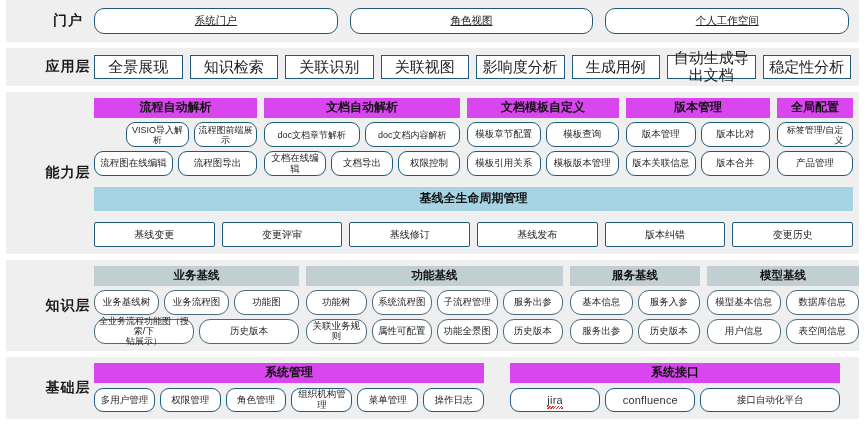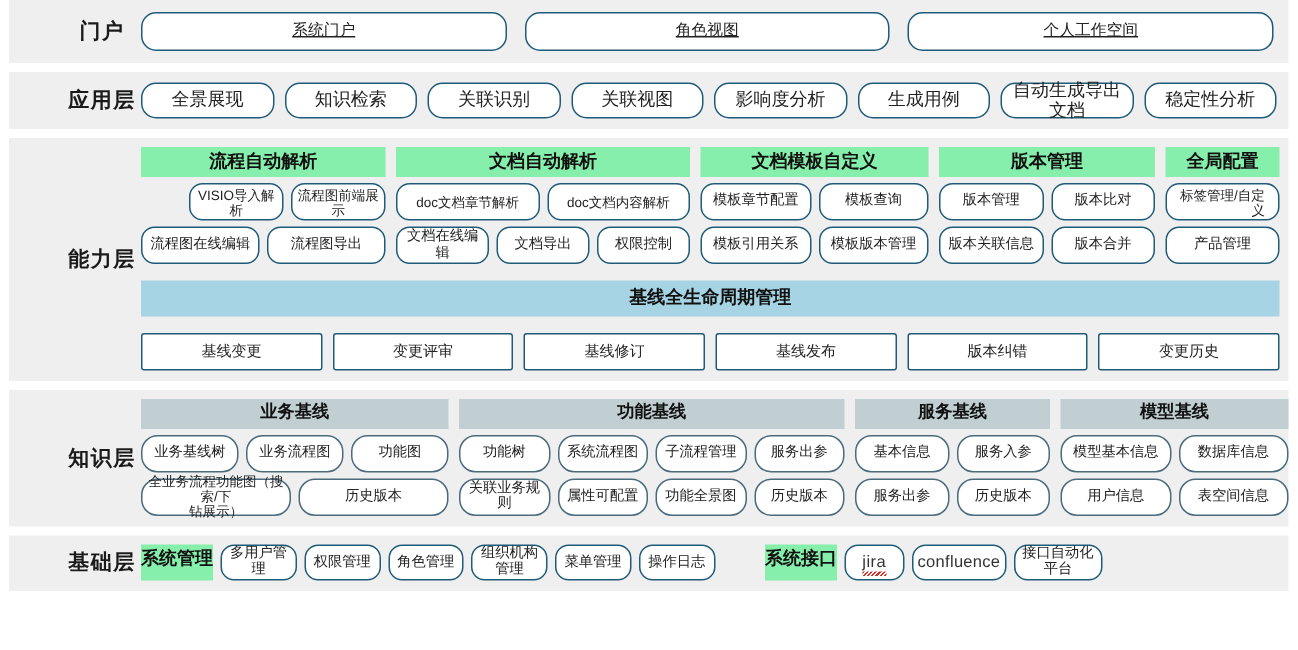--- a/index.html
+++ b/index.html
@@ -55,27 +55,27 @@
     white-space: pre-line;
   }
   .pill.gray { border-color: #4a6b7c; border-radius: 11px; }
 
   
   .portal-body { gap: 12px; padding: 8px 10px 8px 0; }
   .portal-body .pill { flex: 1 1 0; height: 26px; font-size: 10.5px; border-radius: 10px; text-decoration: underline; }
 
   
   .app-body { gap: 7px; padding: 7px 8px 7px 0; }
-  .app-body .pill { flex: 1 1 0; height: 24px; font-size: 12px; border-radius: 10px; }
+  .app-body .pill { flex: 1 1 0; height: 24px; font-size: 15px; border-radius: 0; }
 
   
   .groups { display: flex; gap: 7px; width: 100%; }
   .group { display: flex; flex-direction: column; gap: 4px; }
   .group-head {
-    background: #86efac;
+    background: #d946ef;
     color: #111;
     font-size: 12px;
     font-weight: bold;
     text-align: center;
     padding: 3px 0 4px 0;
     line-height: 1.1;
   }
   .group-head.k { background: #c2cfd2; font-size: 11.5px; }
   .grow { display: flex; gap: 5px; }
   .grow .pill { flex: 1 1 0; height: 25px; }
@@ -91,21 +91,21 @@
     margin-top: 5px;
   }
   .strip-row { display: flex; gap: 7px; margin-top: 5px; }
   .strip-row .pill { flex: 1 1 0; height: 25px; font-size: 10px; border-radius: 2px; }
 
   .cap-body { flex-direction: column; padding: 6px 8px 7px 0; }
   .know-body { flex-direction: column; padding: 6px 8px 7px 0; }
 
   
   .base-body { gap: 26px; padding: 6px 8px 7px 0; }
-  .base-col { display: flex; flex-direction: row; gap: 5px; }
+  .base-col { display: flex; flex-direction: column; gap: 5px; }
   .base-col .grow .pill { height: 24px; }
 
   .jira { position: relative; font-size: 11px; color:#333; letter-spacing:.3px;}
   .squig {
     position: absolute; left: 0; right: 0; bottom: -3px; height: 3px;
     background-image: repeating-linear-gradient(135deg,#e02b20 0 1px,transparent 1px 2px);
   }
   .conf { font-size: 11px; color:#333; letter-spacing:.2px; }
 </style>
 </head>

